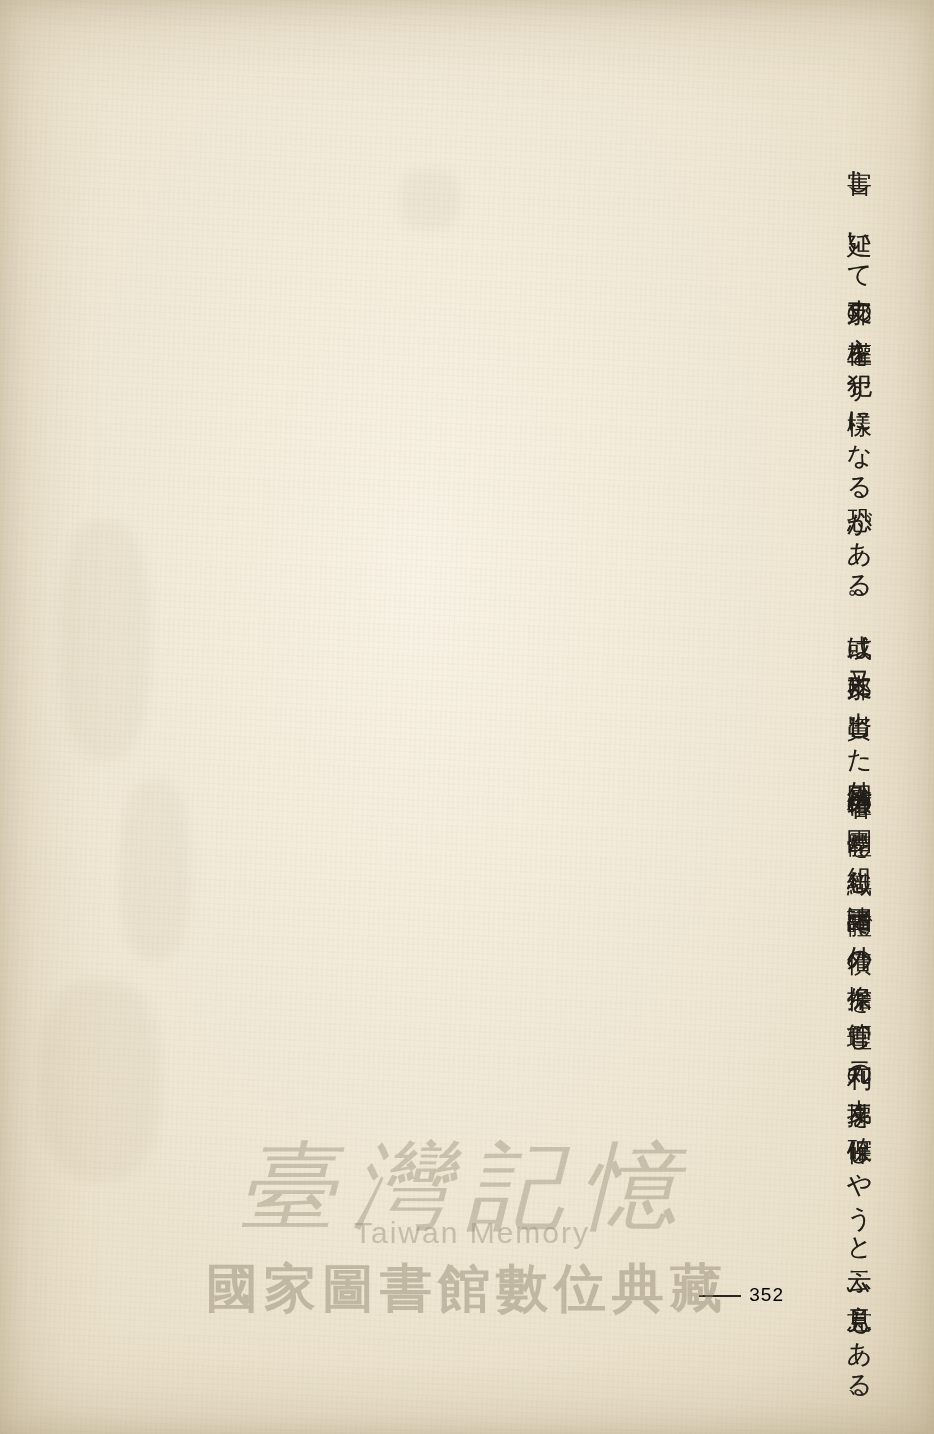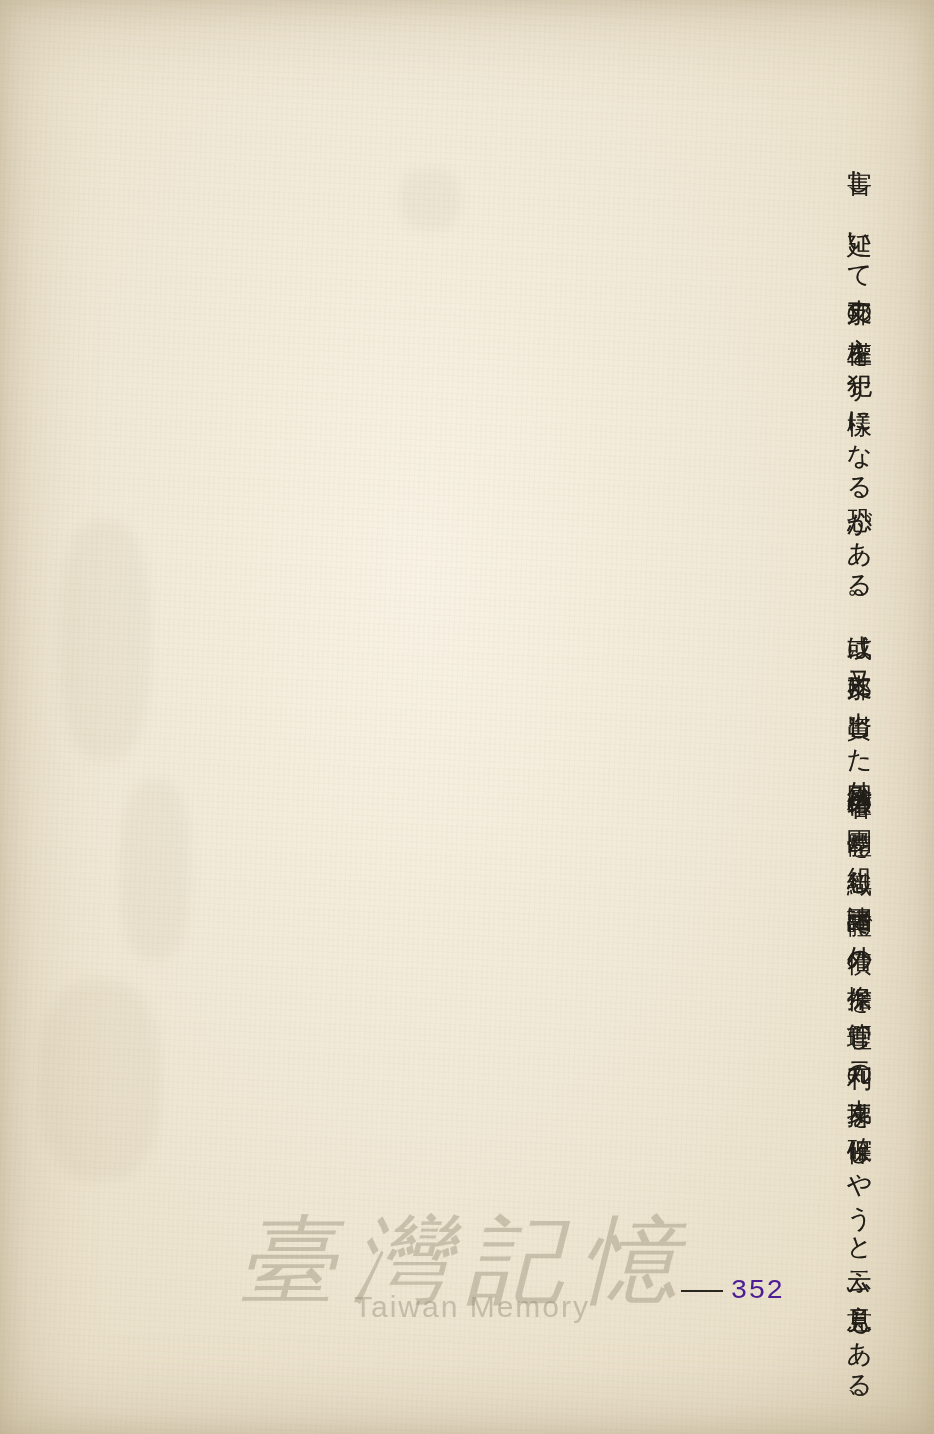--- a/index.html
+++ b/index.html
@@ -74,23 +74,23 @@
     margin-left: 13.5px;
     white-space: pre;
     text-shadow: 0 0 0.6px rgba(40,35,25,0.55);
   }
 
   
   .page-number {
     position: absolute;
     bottom: 128px;
     right: 150px;
-    font-family: Liberation Mono, monospace;
-    font-size: 28px;
-    color: #4c1d95;
+    font-family: Liberation Sans, sans-serif;
+    font-size: 19px;
+    color: #000000;
     letter-spacing: 1px;
   }
   .page-number .rule {
     display: inline-block;
     width: 42px;
     height: 2px;
     background: #2a2620;
     vertical-align: middle;
     margin-right: 8px;
   }
@@ -146,16 +146,17 @@
     <div class="col">害し、延いて支那の主權を犯す樣になる恐がある。或は又支那に出資した外國債權者の團體を組</div>
     <div class="col">織し諸團體で外債の擔保を管理し元利の支拂を確保しやうと云ふ意見もある、又別に內外債權者</div>
 
   </div>
 
   <div class="page-number"><span class="rule"></span><span>352</span></div>
 
   <div class="watermark">
     <div class="wm-cursive">臺灣記憶</div>
     <div class="wm-latin">Taiwan Memory</div>
+    <div class="wm-cjk">國家圖書館數位典藏</div>
   </div>
 
   <div class="edge-shade"></div>
 </div>
 
 </body></html>

